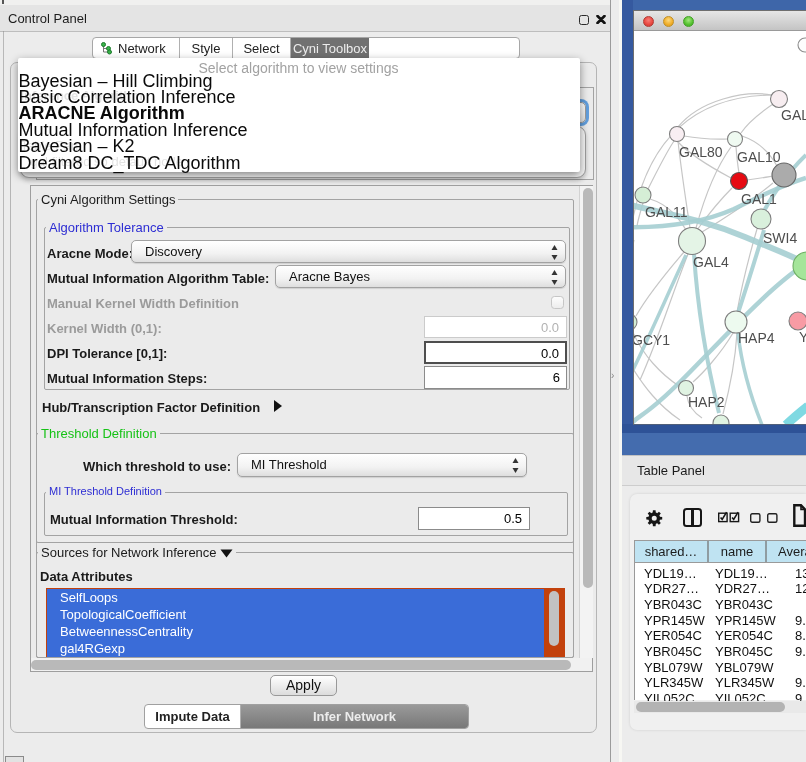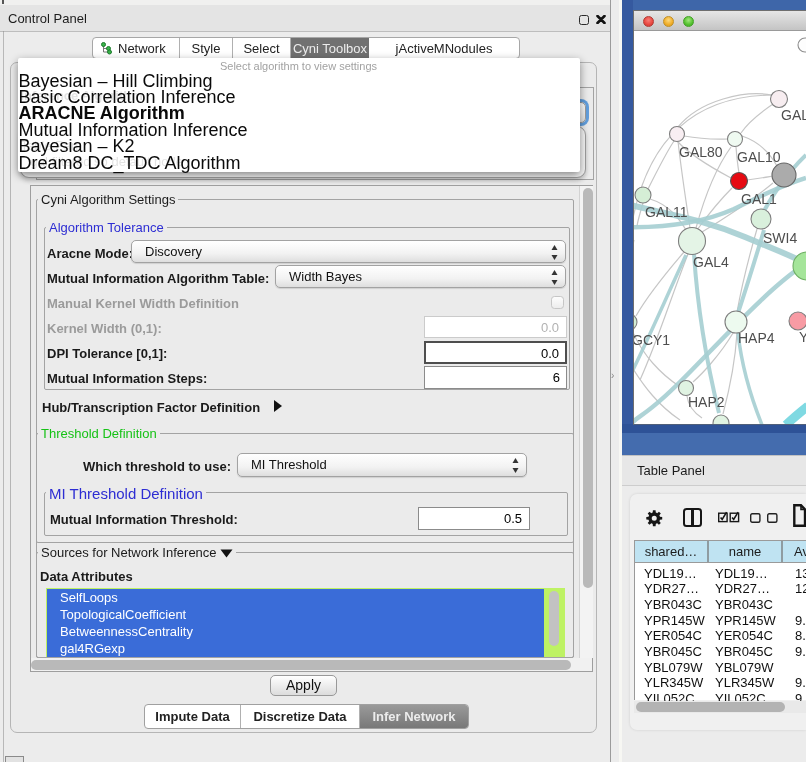--- a/index.html
+++ b/index.html
@@ -37,21 +37,20 @@
   <div style="width:87px;border-right:1px solid #b0b0b0;display:flex;align-items:center;justify-content:flex-start;padding-left:7px;">
     <svg width="13" height="13" viewBox="0 0 13 13" style="margin-right:5px;">
       <path d="M3.5 3.5 L3.5 10 M3.5 10 L9 10 M3.5 6.5 L8 6.5" stroke="#777" stroke-width="1" fill="none"></path>
       <circle cx="3.5" cy="2.5" r="2" fill="#39b54a" stroke="#1e7a2e"></circle>
       <circle cx="8.5" cy="6.5" r="2" fill="#39b54a" stroke="#1e7a2e"></circle>
       <circle cx="9.5" cy="10" r="2" fill="#39b54a" stroke="#1e7a2e"></circle>
     </svg>Network</div>
   <div style="width:53px;border-right:1px solid #b0b0b0;display:flex;align-items:center;justify-content:center;">Style</div>
   <div style="width:58px;border-right:1px solid #b0b0b0;display:flex;align-items:center;justify-content:center;">Select</div>
   <div style="width:78px;background:#717171;color:#ececec;display:flex;align-items:center;justify-content:center;">Cyni Toolbox</div>
-  <div style="flex:1;display:flex;align-items:center;justify-content:center;">jActiveMNodules</div>
 </div>
 
 <div class="abs" style="left:36px;top:87px;width:558px;height:93px;border:1px solid #a3a3a3;"></div>
 <div class="abs" style="left:430px;top:102px;width:156px;height:21px;border:1px solid #9a9a9a;border-radius:5px;background:linear-gradient(#fff,#e2e2e2);box-shadow:0 0 0 3px rgba(74,144,217,0.85);"></div>
 <div class="abs" style="left:20px;top:126px;width:566px;height:52px;border:1px solid #9c9c9c;border-radius:9px;background:#f4f4f4;box-shadow:0 3px 4px rgba(0,0,0,0.18);"></div>
 
 <div class="abs" style="left:30px;top:185px;width:563px;height:487px;border:1px solid #9e9e9e;background:#ebebeb;overflow:hidden;"></div>
 
 <div class="grp" style="left:36px;top:199px;width:538px;height:459px;"></div>
 <div class="abs" style="left:38px;top:192px;background:#ebebeb;padding:0 3px;font-size:13px;color:#1c1c1c;">Cyni Algorithm Settings</div>
@@ -63,21 +62,21 @@
 <div class="combo" style="left:131px;top:240px;width:435px;height:23px;">
     <span class="ct">Discovery</span>
   <svg class="spin" viewBox="0 0 7 15">
       <path d="M3.5 0 L6.5 5 L0.5 5 Z" fill="#333"></path>
       <path d="M3.5 15 L6.5 10 L0.5 10 Z" fill="#333"></path>
     </svg>
   </div>
 
 <div class="lbl" style="left:47px;top:271px;">Mutual Information Algorithm Table:</div>
 <div class="combo" style="left:275px;top:265px;width:291px;height:23px;">
-    <span class="ct">Width Bayes</span>
+    <span class="ct">Aracne Bayes</span>
   <svg class="spin" viewBox="0 0 7 15">
       <path d="M3.5 0 L6.5 5 L0.5 5 Z" fill="#333"></path>
       <path d="M3.5 15 L6.5 10 L0.5 10 Z" fill="#333"></path>
     </svg>
   </div>
 
 <div class="lbl dis" style="left:47px;top:296px;">Manual Kernel Width Definition</div>
 <div class="abs" style="left:551px;top:296px;width:13px;height:13px;border:1px solid #c6c6c6;border-radius:3.5px;background:linear-gradient(#fdfdfd,#ececec);"></div>
 
 <div class="lbl dis" style="left:47px;top:321px;">Kernel Width (0,1):</div>
@@ -100,53 +99,52 @@
 <div class="lbl" style="left:83px;top:459px;">Which threshold to use:</div>
 <div class="combo" style="left:237px;top:453px;width:290px;height:24px;">
     <span class="ct">MI Threshold</span>
   <svg class="spin" viewBox="0 0 7 15">
       <path d="M3.5 0 L6.5 5 L0.5 5 Z" fill="#333"></path>
       <path d="M3.5 15 L6.5 10 L0.5 10 Z" fill="#333"></path>
     </svg>
   </div>
 
 <div class="grp" style="left:44px;top:492px;width:524px;height:44px;"></div>
-<div class="abs" style="left:46px;top:485px;background:#ebebeb;padding:0 3px;font-size:15px;color:#2d2dd3;">MI Threshold Definition</div>
+<div class="abs" style="left:46px;top:485px;background:#ebebeb;padding:0 3px;font-size:11px;color:#2d2dd3;">MI Threshold Definition</div>
 
 <div class="lbl" style="left:50px;top:512px;">Mutual Information Threshold:</div>
 <div class="inp" style="left:418px;top:507px;width:112px;height:23px;border:1px solid #8b8b8b;color:#000;padding:3px 7px 4px 0;">0.5</div>
 
 <div class="grp" style="left:36px;top:552px;width:538px;height:106px;"></div>
 <div class="abs" style="left:38px;top:545px;background:#ebebeb;padding:0 3px;font-size:13px;color:#1a1a1a;">Sources for Network Inference <svg width="13" height="9" viewBox="0 0 13 9" style="vertical-align:-0.5px;">
       <path d="M0.5 0.5 L12.5 0.5 L6.5 8.5 Z" fill="#111"></path>
     </svg></div>
 
 <div class="lbl" style="left:40px;top:569px;">Data Attributes</div>
-<div class="abs" style="left:46px;top:588px;width:519px;height:69px;background:#bef264;overflow:hidden;">
+<div class="abs" style="left:46px;top:588px;width:519px;height:69px;background:#c2410c;overflow:hidden;">
   <div class="abs" style="left:1px;top:1px;width:497px;height:68px;background:#3a6cd8;color:#fff;font-size:13px;line-height:17px;padding-left:13px;">SelfLoops<br>TopologicalCoefficient<br>BetweennessCentrality<br>gal4RGexp</div>
   <div class="abs" style="left:503px;top:3px;width:10px;height:55px;background:#c2c2c2;border-radius:5px;"></div>
 </div>
 
 <div class="abs" style="left:31px;top:658px;width:561px;height:13px;background:#f1f1f1;"></div>
 <div class="abs" style="left:31px;top:660px;width:540px;height:10px;background:#b9b9b9;border-radius:5px;"></div>
 <div class="abs" style="left:579px;top:186px;width:14px;height:472px;background:#f3f3f3;border-left:1px solid #d2d2d2;"></div>
 <div class="abs" style="left:583px;top:188px;width:10px;height:400px;background:#b9b9b9;border-radius:5px;"></div>
 
 <div class="abs" style="left:270px;top:675px;width:67px;height:21px;border:1px solid #999;border-radius:5px;background:linear-gradient(#ffffff,#dcdcdc);font-size:14px;color:#111;text-align:center;line-height:19px;">Apply</div>
 
 <div class="abs" style="left:144px;top:704px;width:325px;height:25px;border:1px solid #a0a0a0;border-radius:4px;background:#fff;display:flex;font-size:13px;font-weight:bold;color:#222;overflow:hidden;">
   <div style="width:96px;border-right:1px solid #b0b0b0;display:flex;align-items:center;justify-content:center;">Impute Data</div>
-  <div style="width:119px;border-right:1px solid #b0b0b0;display:flex;align-items:center;justify-content:center;">Discretize Data</div>
   <div style="flex:1;background:linear-gradient(#9a9a9a,#787878);color:#ececec;font-weight:bold;display:flex;align-items:center;justify-content:center;">Infer Network</div>
 </div>
 
 <div class="abs" style="left:5px;top:756px;width:19px;height:10px;border:1.5px solid #8a8a8a;background:#e2e2e2;"></div>
 
 <div class="abs" style="left:17.5px;top:58px;width:562px;height:114px;background:#fff;border-radius:2px;box-shadow:0 3px 9px rgba(0,0,0,0.45);z-index:50;">
-  <div class="abs" style="left:0;top:2px;width:100%;text-align:center;color:#a2a2a2;font-size:11px;">Select algorithm to view settings</div>
+  <div class="abs" style="left:0;top:2px;width:100%;text-align:center;color:#a2a2a2;font-size:14px;">Select algorithm to view settings</div>
   <div class="abs" style="left:3px;top:30px;color:rgba(40,40,40,0.13);font-size:13px;font-weight:bold;">Inference Algorithm</div>
   <div class="abs" style="left:3px;top:80px;color:rgba(40,40,40,0.12);font-size:13px;">Table Pan</div>
   <div class="abs" style="left:13px;top:96px;color:rgba(40,40,40,0.13);font-size:13px;">gal filtered so default node</div>
   <div class="abs" style="left:1px;top:14.6px;font-size:18px;color:#0a0a0a;line-height:16.4px;">
     Bayesian – Hill Climbing<br>
     Basic Correlation Inference<br>
     <span class="b">ARACNE Algorithm</span><br>
     Mutual Information Inference<br>
     Bayesian – K2<br>
     Dream8 DC_TDC Algorithm
@@ -260,21 +258,21 @@
   <rect x="17.7" y="0.7" width="9.2" height="8.6" rx="1.5" fill="none" stroke="#222" stroke-width="1.4"></rect>
 </svg>
 <svg class="abs" style="left:793px;top:504px;" width="13" height="23" viewBox="0 0 13 23">
   <path d="M1.3 1.3 L8 1.3 L12 5.5 L12 21.7 L1.3 21.7 Z" fill="none" stroke="#161616" stroke-width="2.4"></path>
   <path d="M8 1.3 L8 5.5 L12 5.5" fill="none" stroke="#161616" stroke-width="1.6"></path>
 </svg>
 
 <div class="abs" style="left:634px;top:540px;width:172px;height:160px;background:#fff;border-left:1px solid #999;"></div>
 <div class="abs" style="left:634px;top:540px;width:172px;height:23px;background:#bfe3f2;border-top:1px solid #9a9a9a;border-bottom:1px solid #9a9a9a;border-left:1px solid #999;display:flex;font-size:13px;color:#1c1c1c;overflow:hidden;">
   <div style="width:74px;flex-shrink:0;border-right:2px solid #8f9ca1;text-align:center;line-height:21px;">shared…</div>
-  <div style="width:74px;flex-shrink:0;border-right:2px solid #8f9ca1;text-align:center;line-height:21px;">name</div>
+  <div style="width:58px;flex-shrink:0;border-right:2px solid #8f9ca1;text-align:center;line-height:21px;">name</div>
   <div style="width:76px;flex-shrink:0;text-align:left;padding-left:11px;line-height:21px;">Average</div>
 </div>
 <div class="abs" style="left:634px;top:563.5px;width:172px;height:137px;overflow:hidden;font-size:13px;color:#111;">
   <div style="position:absolute;left:10px;top:2px;line-height:15.7px;">YDL19…<br>YDR27…<br>YBR043C<br>YPR145W<br>YER054C<br>YBR045C<br>YBL079W<br>YLR345W<br>YIL052C</div>
   <div style="position:absolute;left:81px;top:2px;line-height:15.7px;">YDL19…<br>YDR27…<br>YBR043C<br>YPR145W<br>YER054C<br>YBR045C<br>YBL079W<br>YLR345W<br>YIL052C</div>
   <div style="position:absolute;left:161px;top:2px;line-height:15.7px;">13.<br>12.<br>&nbsp;<br>9.4<br>8.5<br>9.7<br>&nbsp;<br>9.1<br>9.0</div>
 </div>
 <div class="abs" style="left:634px;top:701px;width:172px;height:12px;background:#e9e9e9;"></div>
 <div class="abs" style="left:636px;top:701.5px;width:149px;height:10px;background:#b3b3b3;border-radius:5px;"></div>
 

